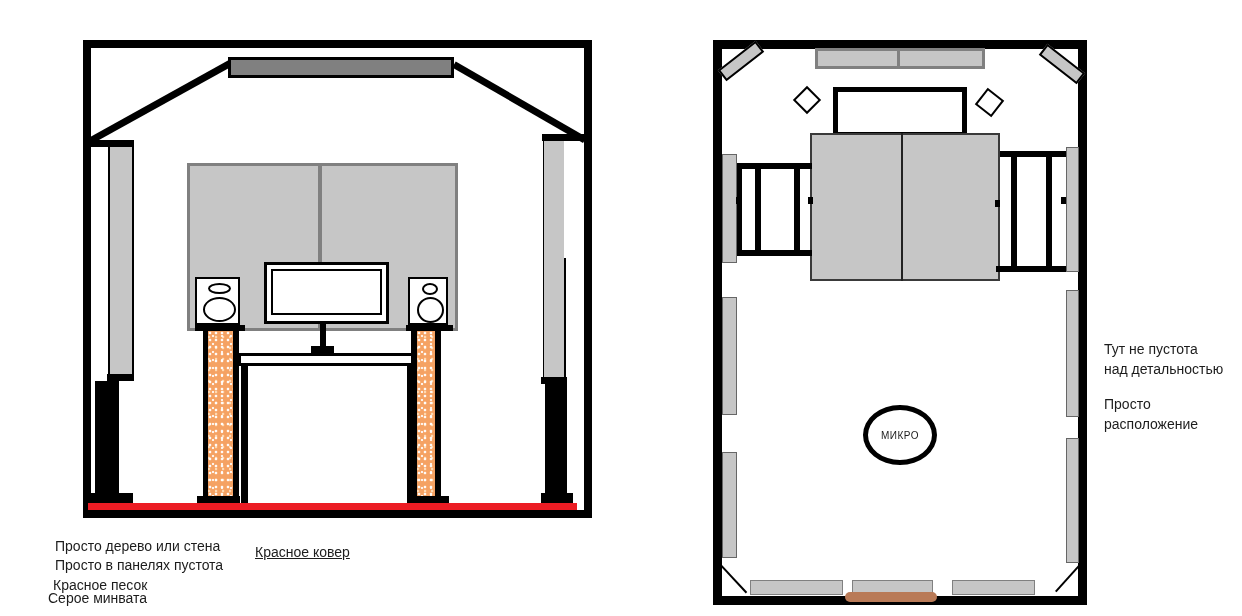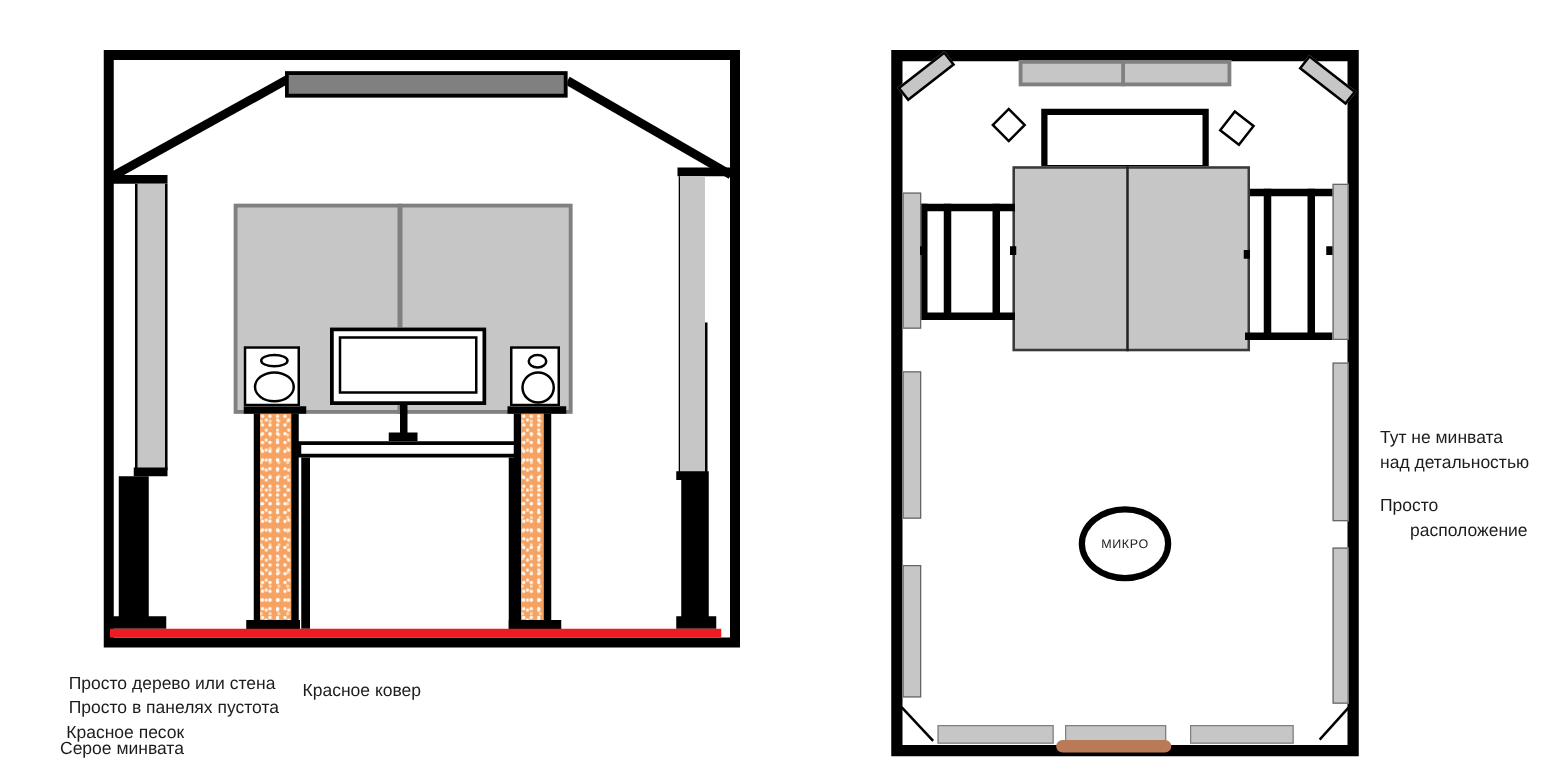--- a/index.html
+++ b/index.html
@@ -79,21 +79,21 @@
   <div class="s speckle" style="left:417px;top:331px;width:18px;height:165px;"></div>
   <div class="s ink" style="left:435px;top:331px;width:6px;height:165px;"></div>
   <div class="s ink" style="left:407px;top:496px;width:42px;height:8px;"></div>
 
   <div class="s" style="left:88px;top:503px;width:489px;height:7px;background:var(--carpet-red);"></div>
 
   <div class="lbl" style="left:55px;top:537px;">Просто дерево или стена</div>
   <div class="lbl" style="left:55px;top:556px;">Просто в панелях пустота</div>
   <div class="lbl" style="left:53px;top:576px;">Красное песок</div>
   <div class="lbl" style="left:48px;top:589px;">Серое минвата</div>
-  <div class="lbl" style="left:242px;top:543px;">Красное ковер</div>
+  <div class="lbl" style="left:255px;top:543px;text-decoration:underline;">Красное ковер</div>
 
   <div class="s" style="left:713px;top:40px;width:374px;height:565px;border:9px solid var(--ink);"></div>
 
   <div class="s gray" style="left:717px;top:54px;width:48px;height:14px;border:2px solid var(--ink);transform:rotate(-38deg);"></div>
   <div class="s gray" style="left:1038px;top:57px;width:48px;height:14px;border:2px solid var(--ink);transform:rotate(38deg);"></div>
 
   <div class="s gray" style="left:815px;top:48px;width:170px;height:21px;border:3px solid var(--mid-gray);"></div>
   <div class="s midgray" style="left:897px;top:48px;width:3px;height:21px;"></div>
 
   <div class="s" style="left:833px;top:87px;width:134px;height:50px;background:#fff;border:5px solid var(--ink);"></div>
@@ -134,18 +134,18 @@
 
   <div class="s gray" style="left:750px;top:580px;width:93px;height:15px;border:1px solid var(--mid-gray);"></div>
   <div class="s gray" style="left:852px;top:580px;width:81px;height:15px;border:1px solid var(--mid-gray);"></div>
   <div class="s gray" style="left:952px;top:580px;width:83px;height:15px;border:1px solid var(--mid-gray);"></div>
 
   <div class="s" style="left:845px;top:592px;width:92px;height:10px;background:var(--door-brown);border-radius:5px;"></div>
 
   <div class="s ink" style="left:722px;top:565px;width:37px;height:2px;transform:rotate(47deg);transform-origin:left top;"></div>
   <div class="s ink" style="left:1055px;top:591px;width:35px;height:2px;transform:rotate(-48deg);transform-origin:left top;"></div>
 
-  <div class="lbl" style="left:1104px;top:340px;">Тут не минвата</div>
+  <div class="lbl" style="left:1104px;top:340px;">Тут не пустота</div>
   <div class="lbl" style="left:1104px;top:360px;">над детальностью</div>
   <div class="lbl" style="left:1104px;top:395px;text-align:right;">Просто</div>
-  <div class="lbl" style="left:1104px;top:415px;margin-left:24px;">расположение</div>
+  <div class="lbl" style="left:1104px;top:415px;">расположение</div>
 
 </div>
 
 </body></html>

